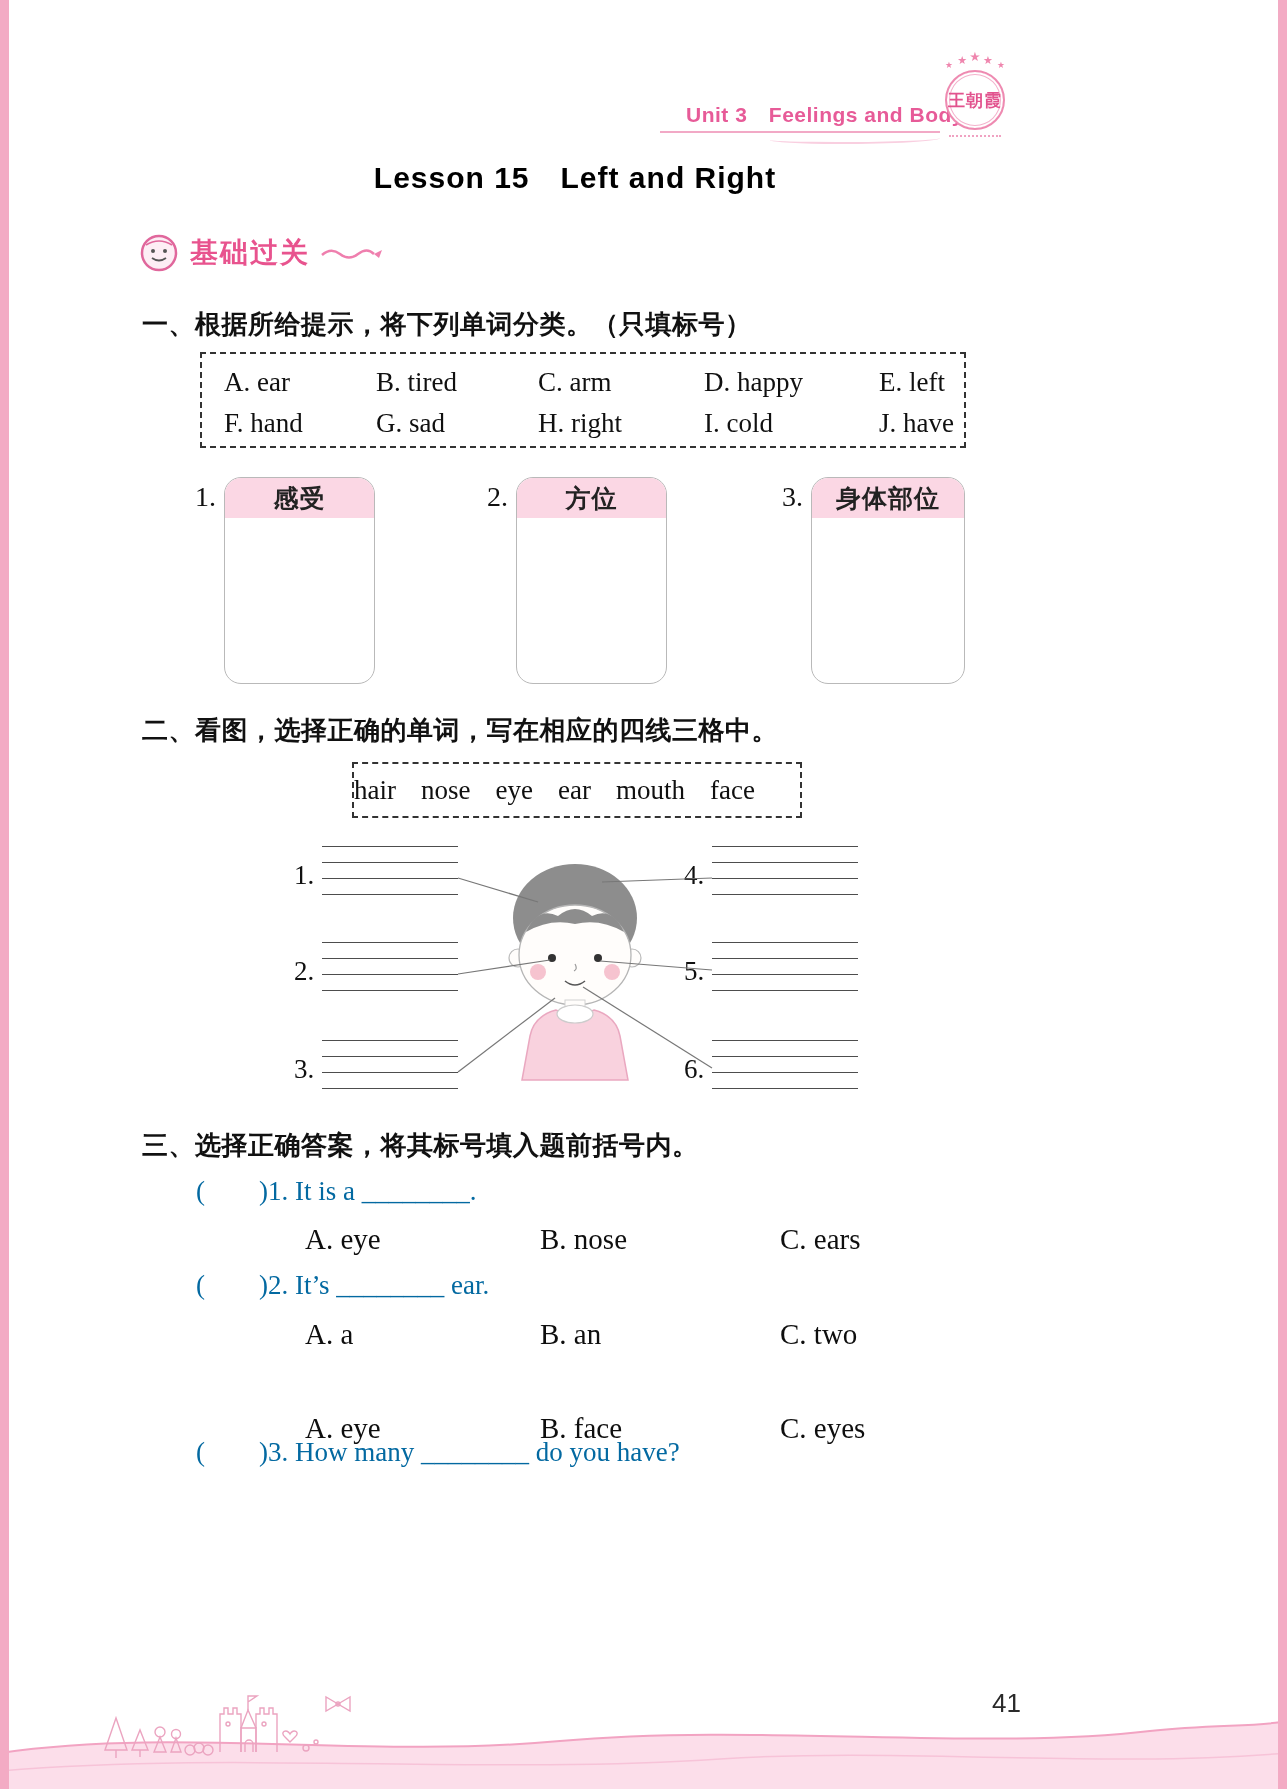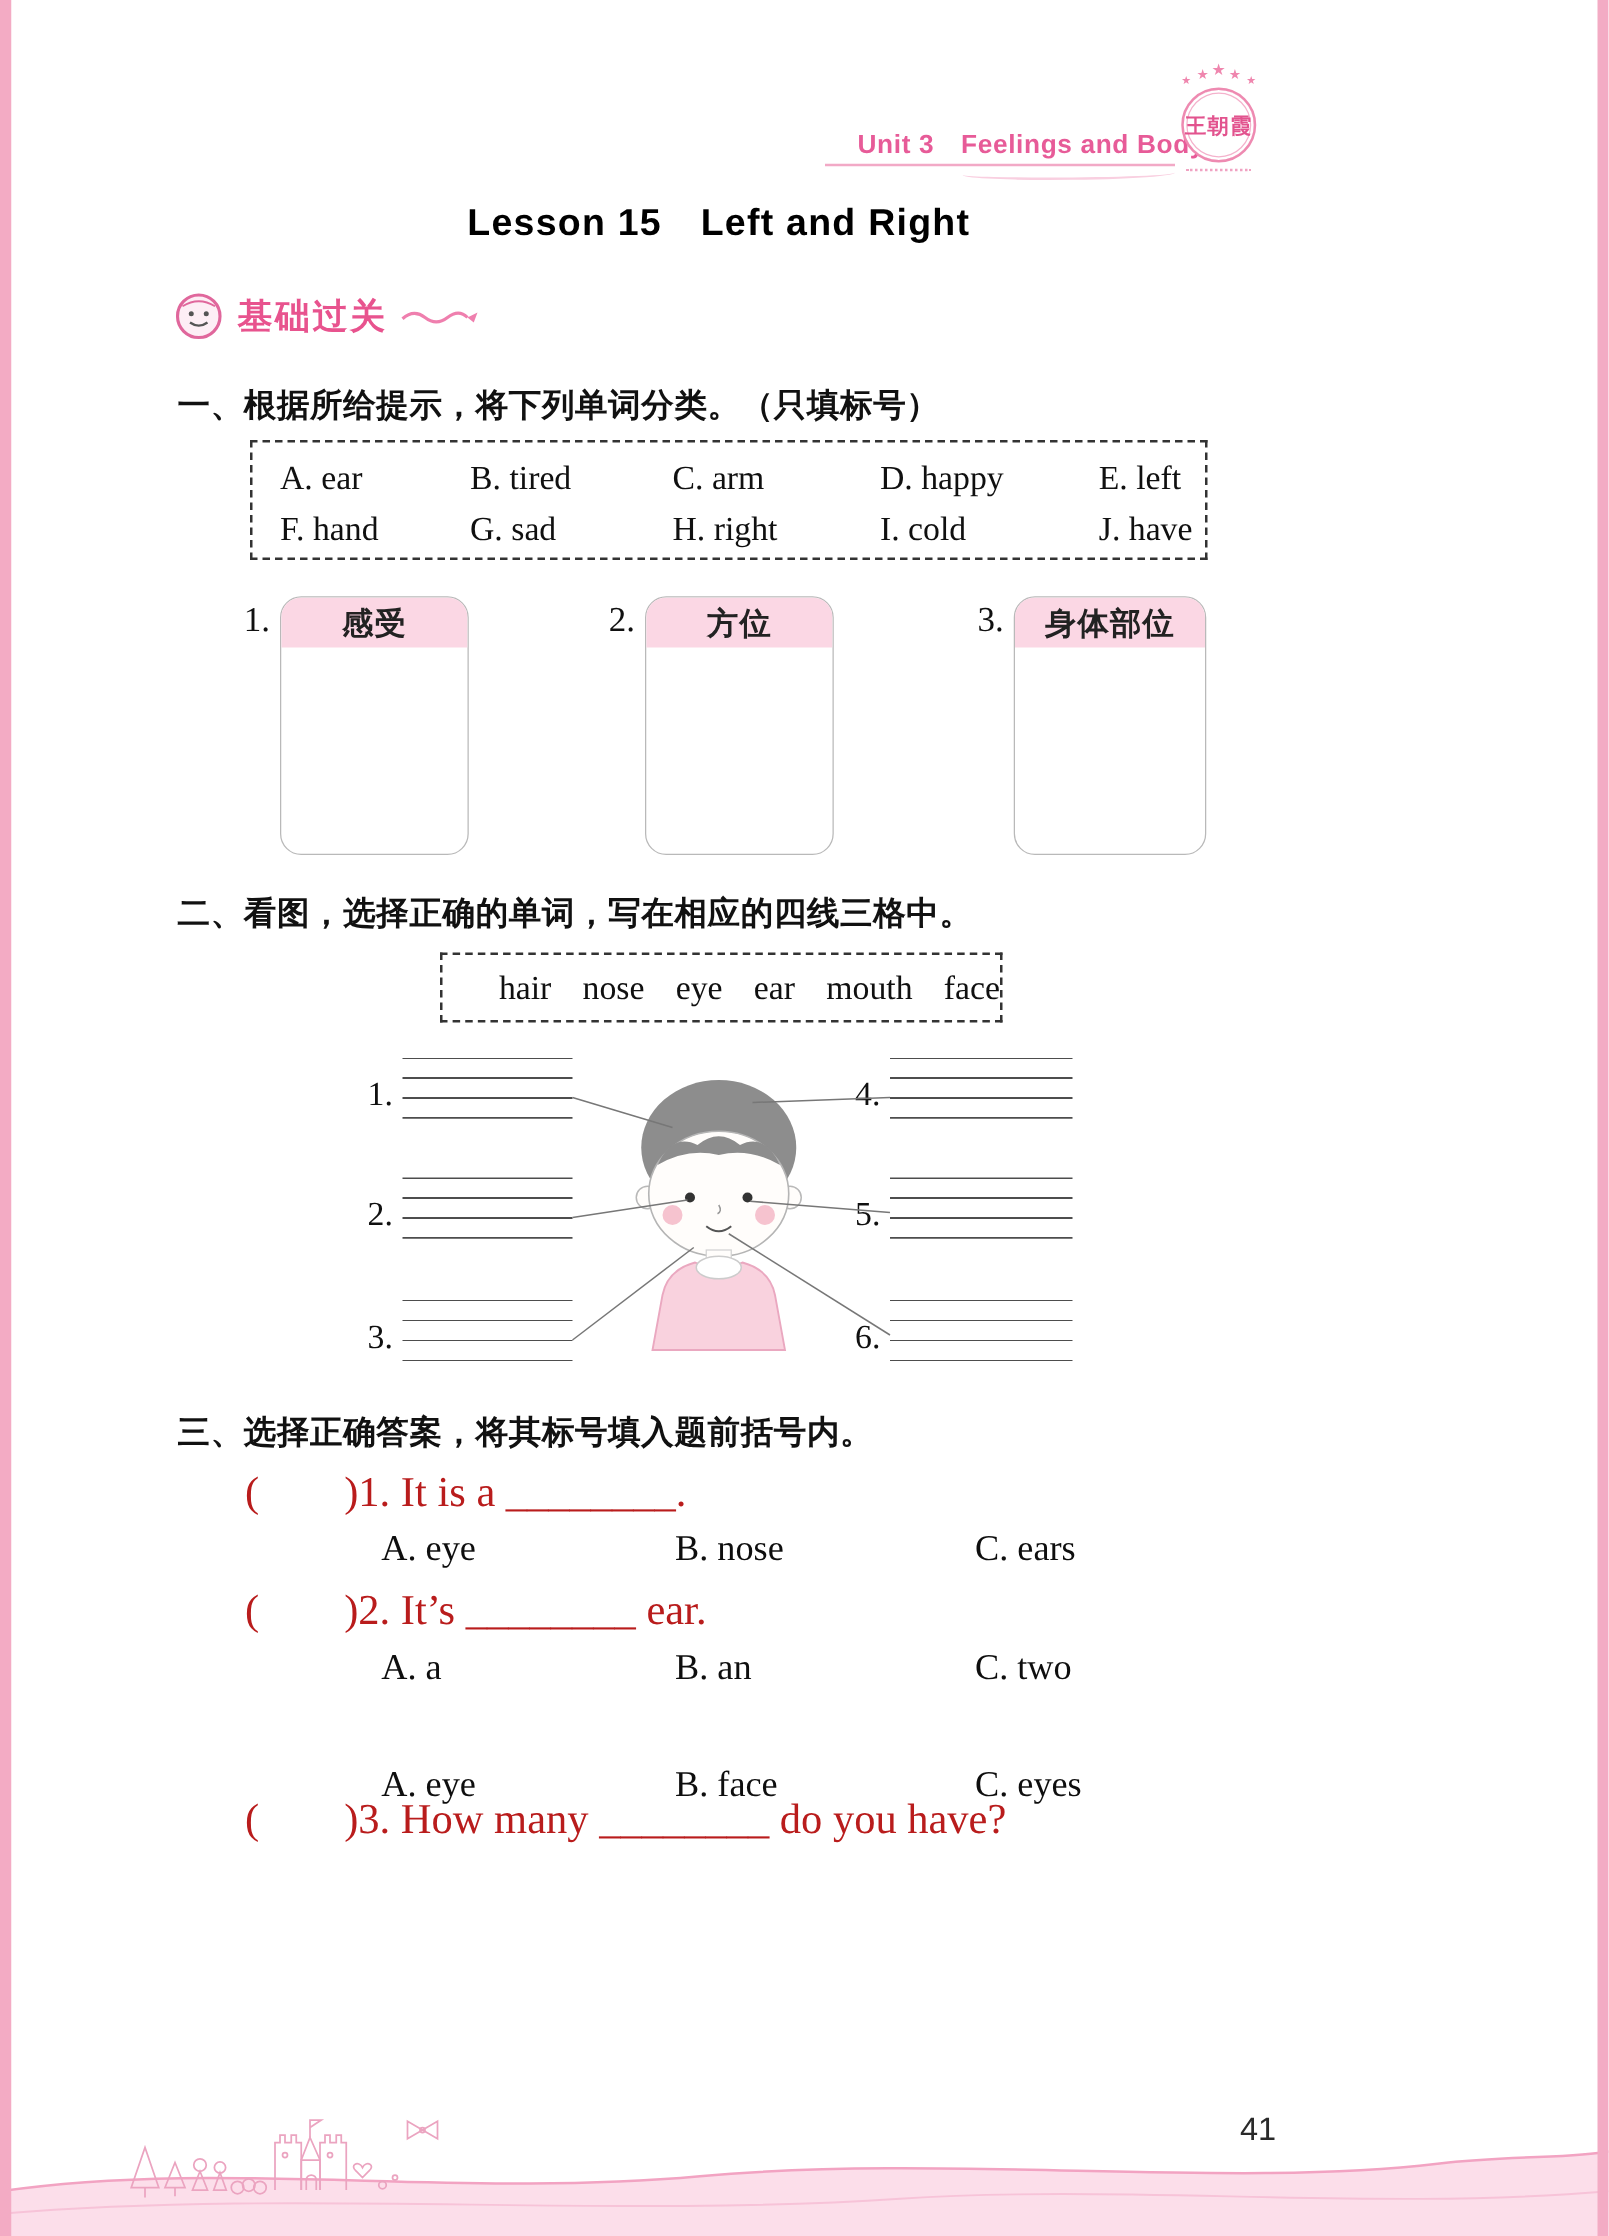--- a/index.html
+++ b/index.html
@@ -57,30 +57,30 @@
   
   .cat-num { position:absolute; top:481px; font-family:"Liberation Serif",serif; font-size:28px; color:#101010; }
   .cat-box { position:absolute; top:477px; height:207px; border:1.5px solid #b9b9b9; border-radius:17px;
     background:#fff; overflow:hidden; }
   .cat-head { height:40px; background:#fbd7e4; display:flex; align-items:center; justify-content:center;
     font-size:25px; font-weight:600; color:#222; letter-spacing:1px; }
   .cat-body { height:165px; }
 
   
   .bank2 { position:absolute; left:352px; top:762px; width:450px; height:56px; border:2px dashed #333;
-    display:flex; align-items:center; justify-content:flex-end; gap:25px;
+    display:flex; align-items:center; justify-content:flex-start; gap:25px;
     font-family:"Liberation Serif",serif; font-size:27px; color:#101010; }
 
   
   .write-num { position:absolute; font-family:"Liberation Serif",serif; font-size:27px; color:#101010; }
   .fourline { position:absolute; height:49px;
     background-image:repeating-linear-gradient(to bottom,#4d4d4d 0,#4d4d4d 1px,transparent 1px,transparent 16px); }
 
   
-  .q-row { position:absolute; left:196px; font-family:"Liberation Serif",serif; font-size:34px; color:#b91c1c; }
+  .q-row { position:absolute; left:196px; font-family:"Liberation Serif",serif; font-size:27px; color:#0369a1; }
   .bracket { white-space:pre; }
   .opt-row { position:absolute; left:305px; width:620px; display:grid; grid-template-columns:235px 240px auto;
     font-family:"Liberation Serif",serif; font-size:29px; color:#0e0e0e; }
 
   
   .page-num { position:absolute; left:992px; top:1688px; font-size:26px; color:#2a2a2a; z-index:7; }
   .footer-band { position:absolute; left:0; top:1675px; z-index:4; }
   .doodles { position:absolute; left:90px; top:1672px; z-index:5; }
   svg { display:block; }
 </style>

